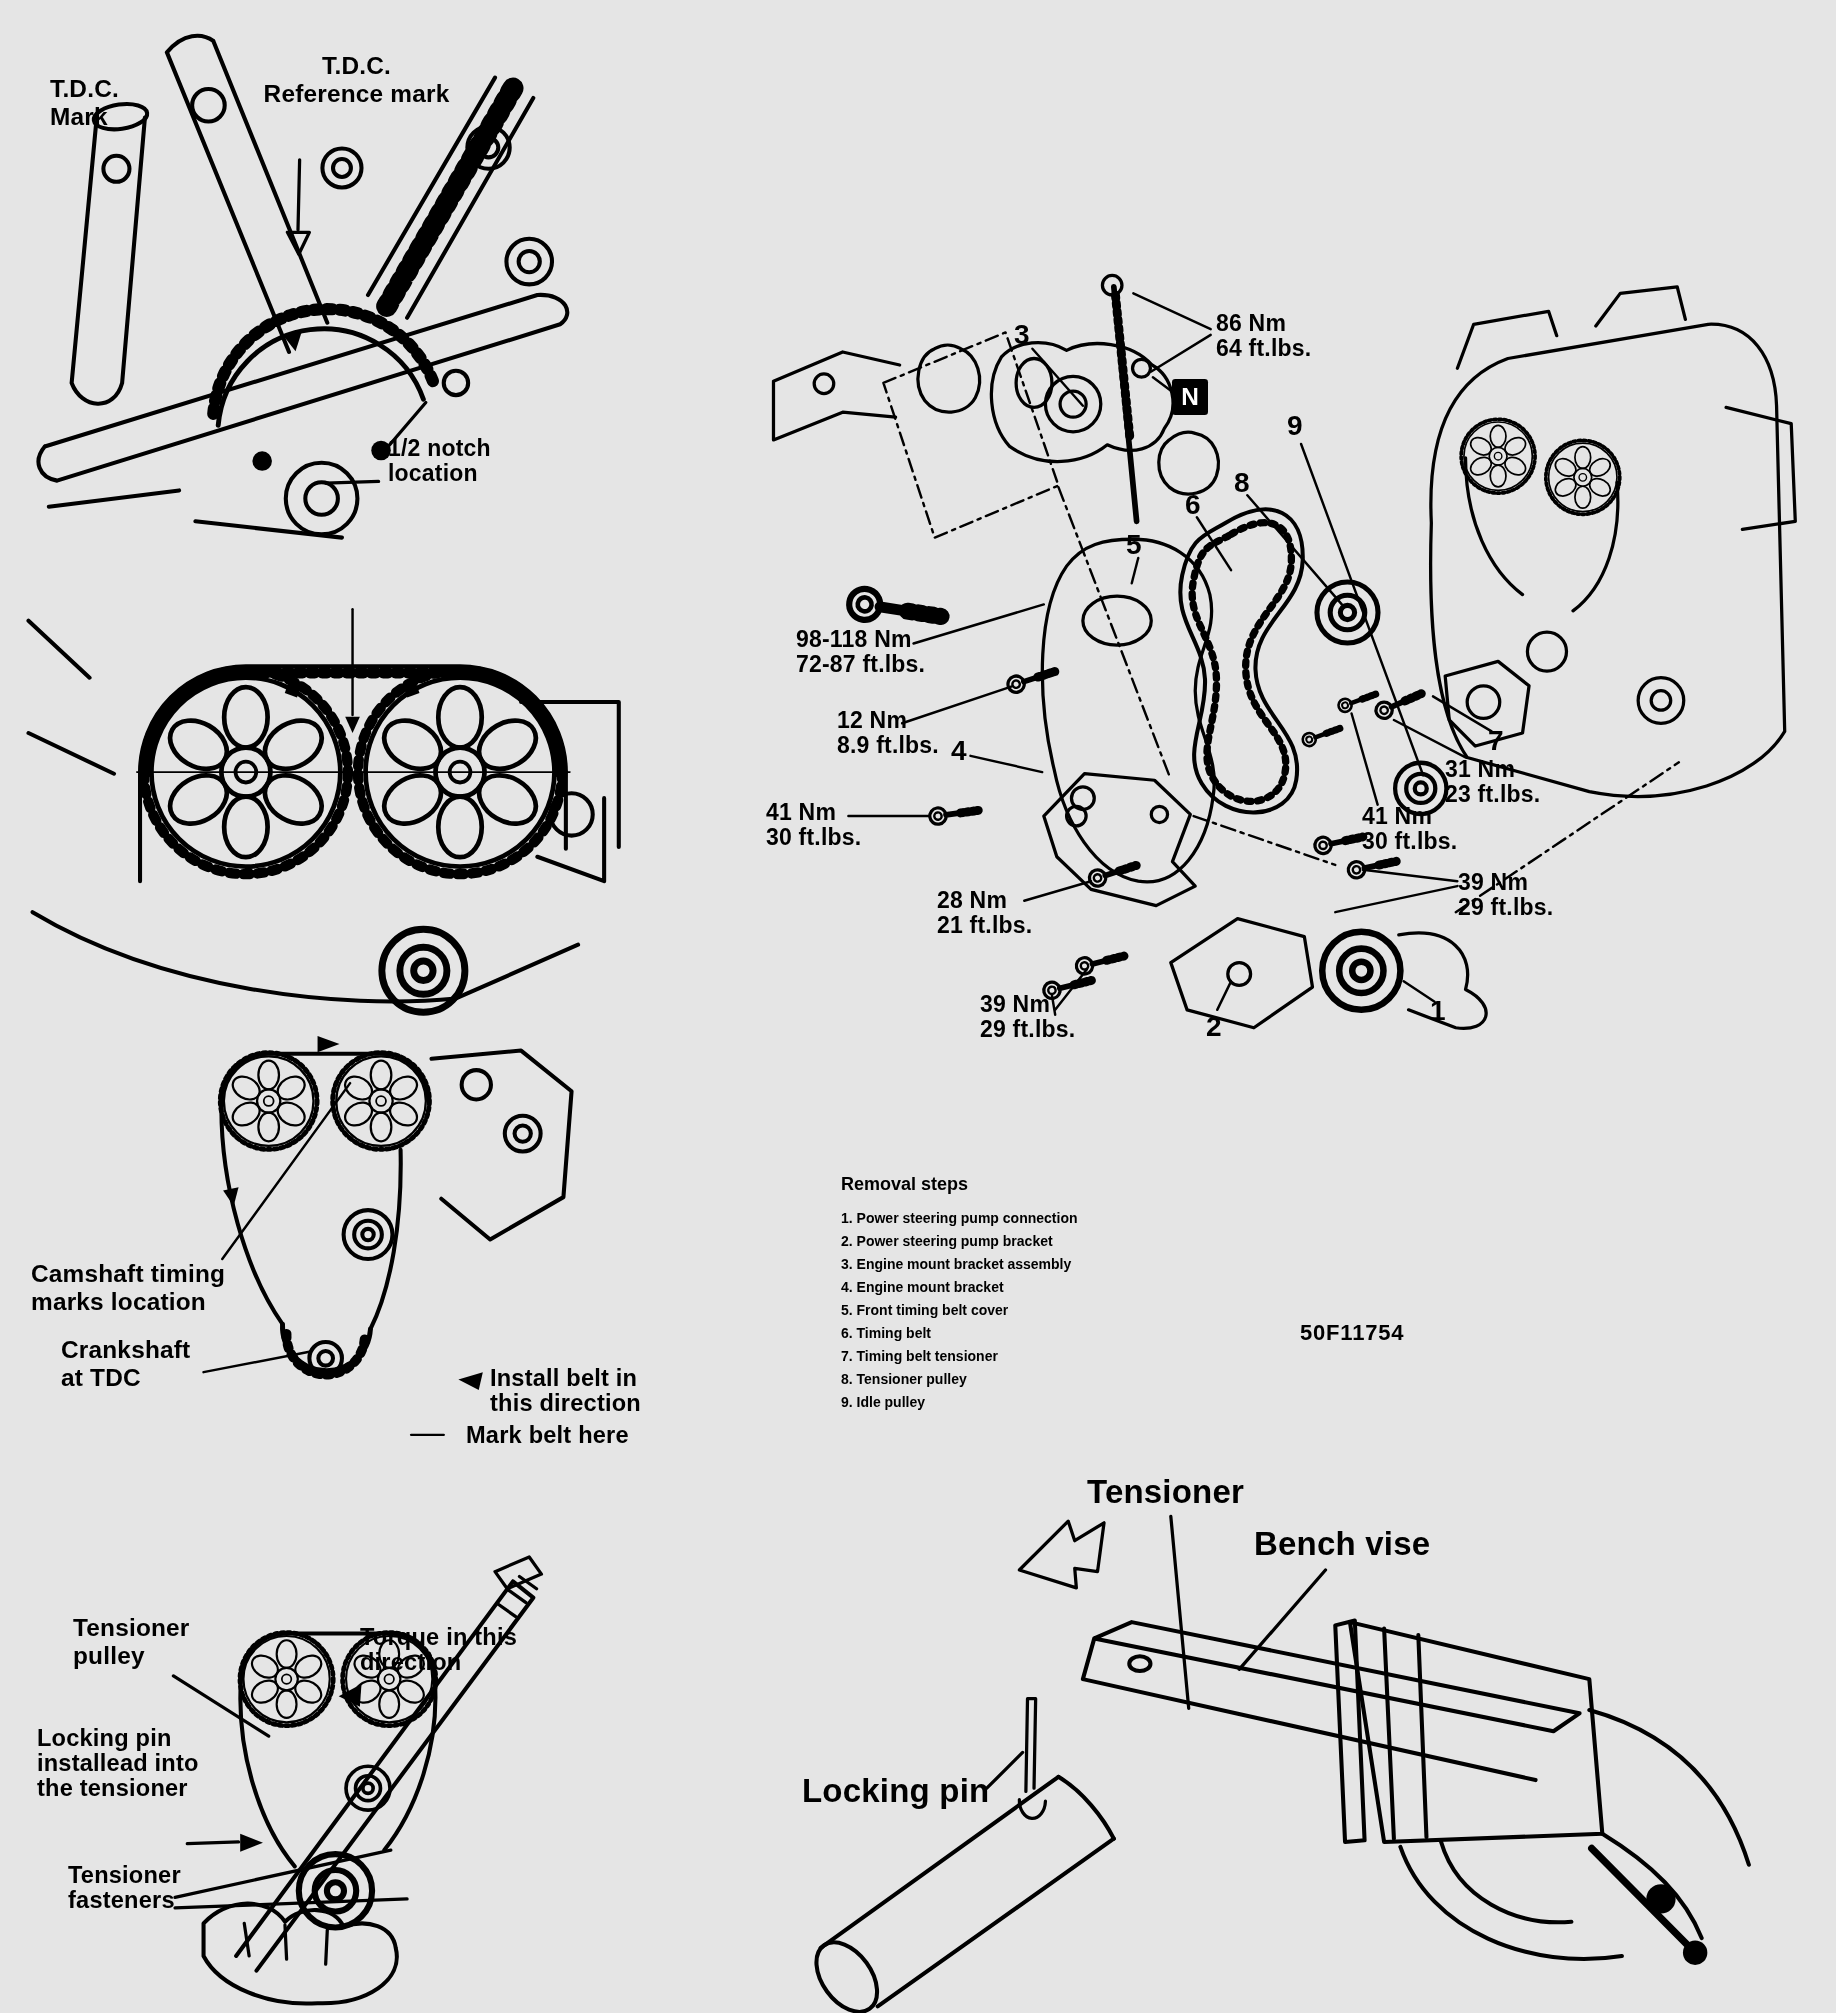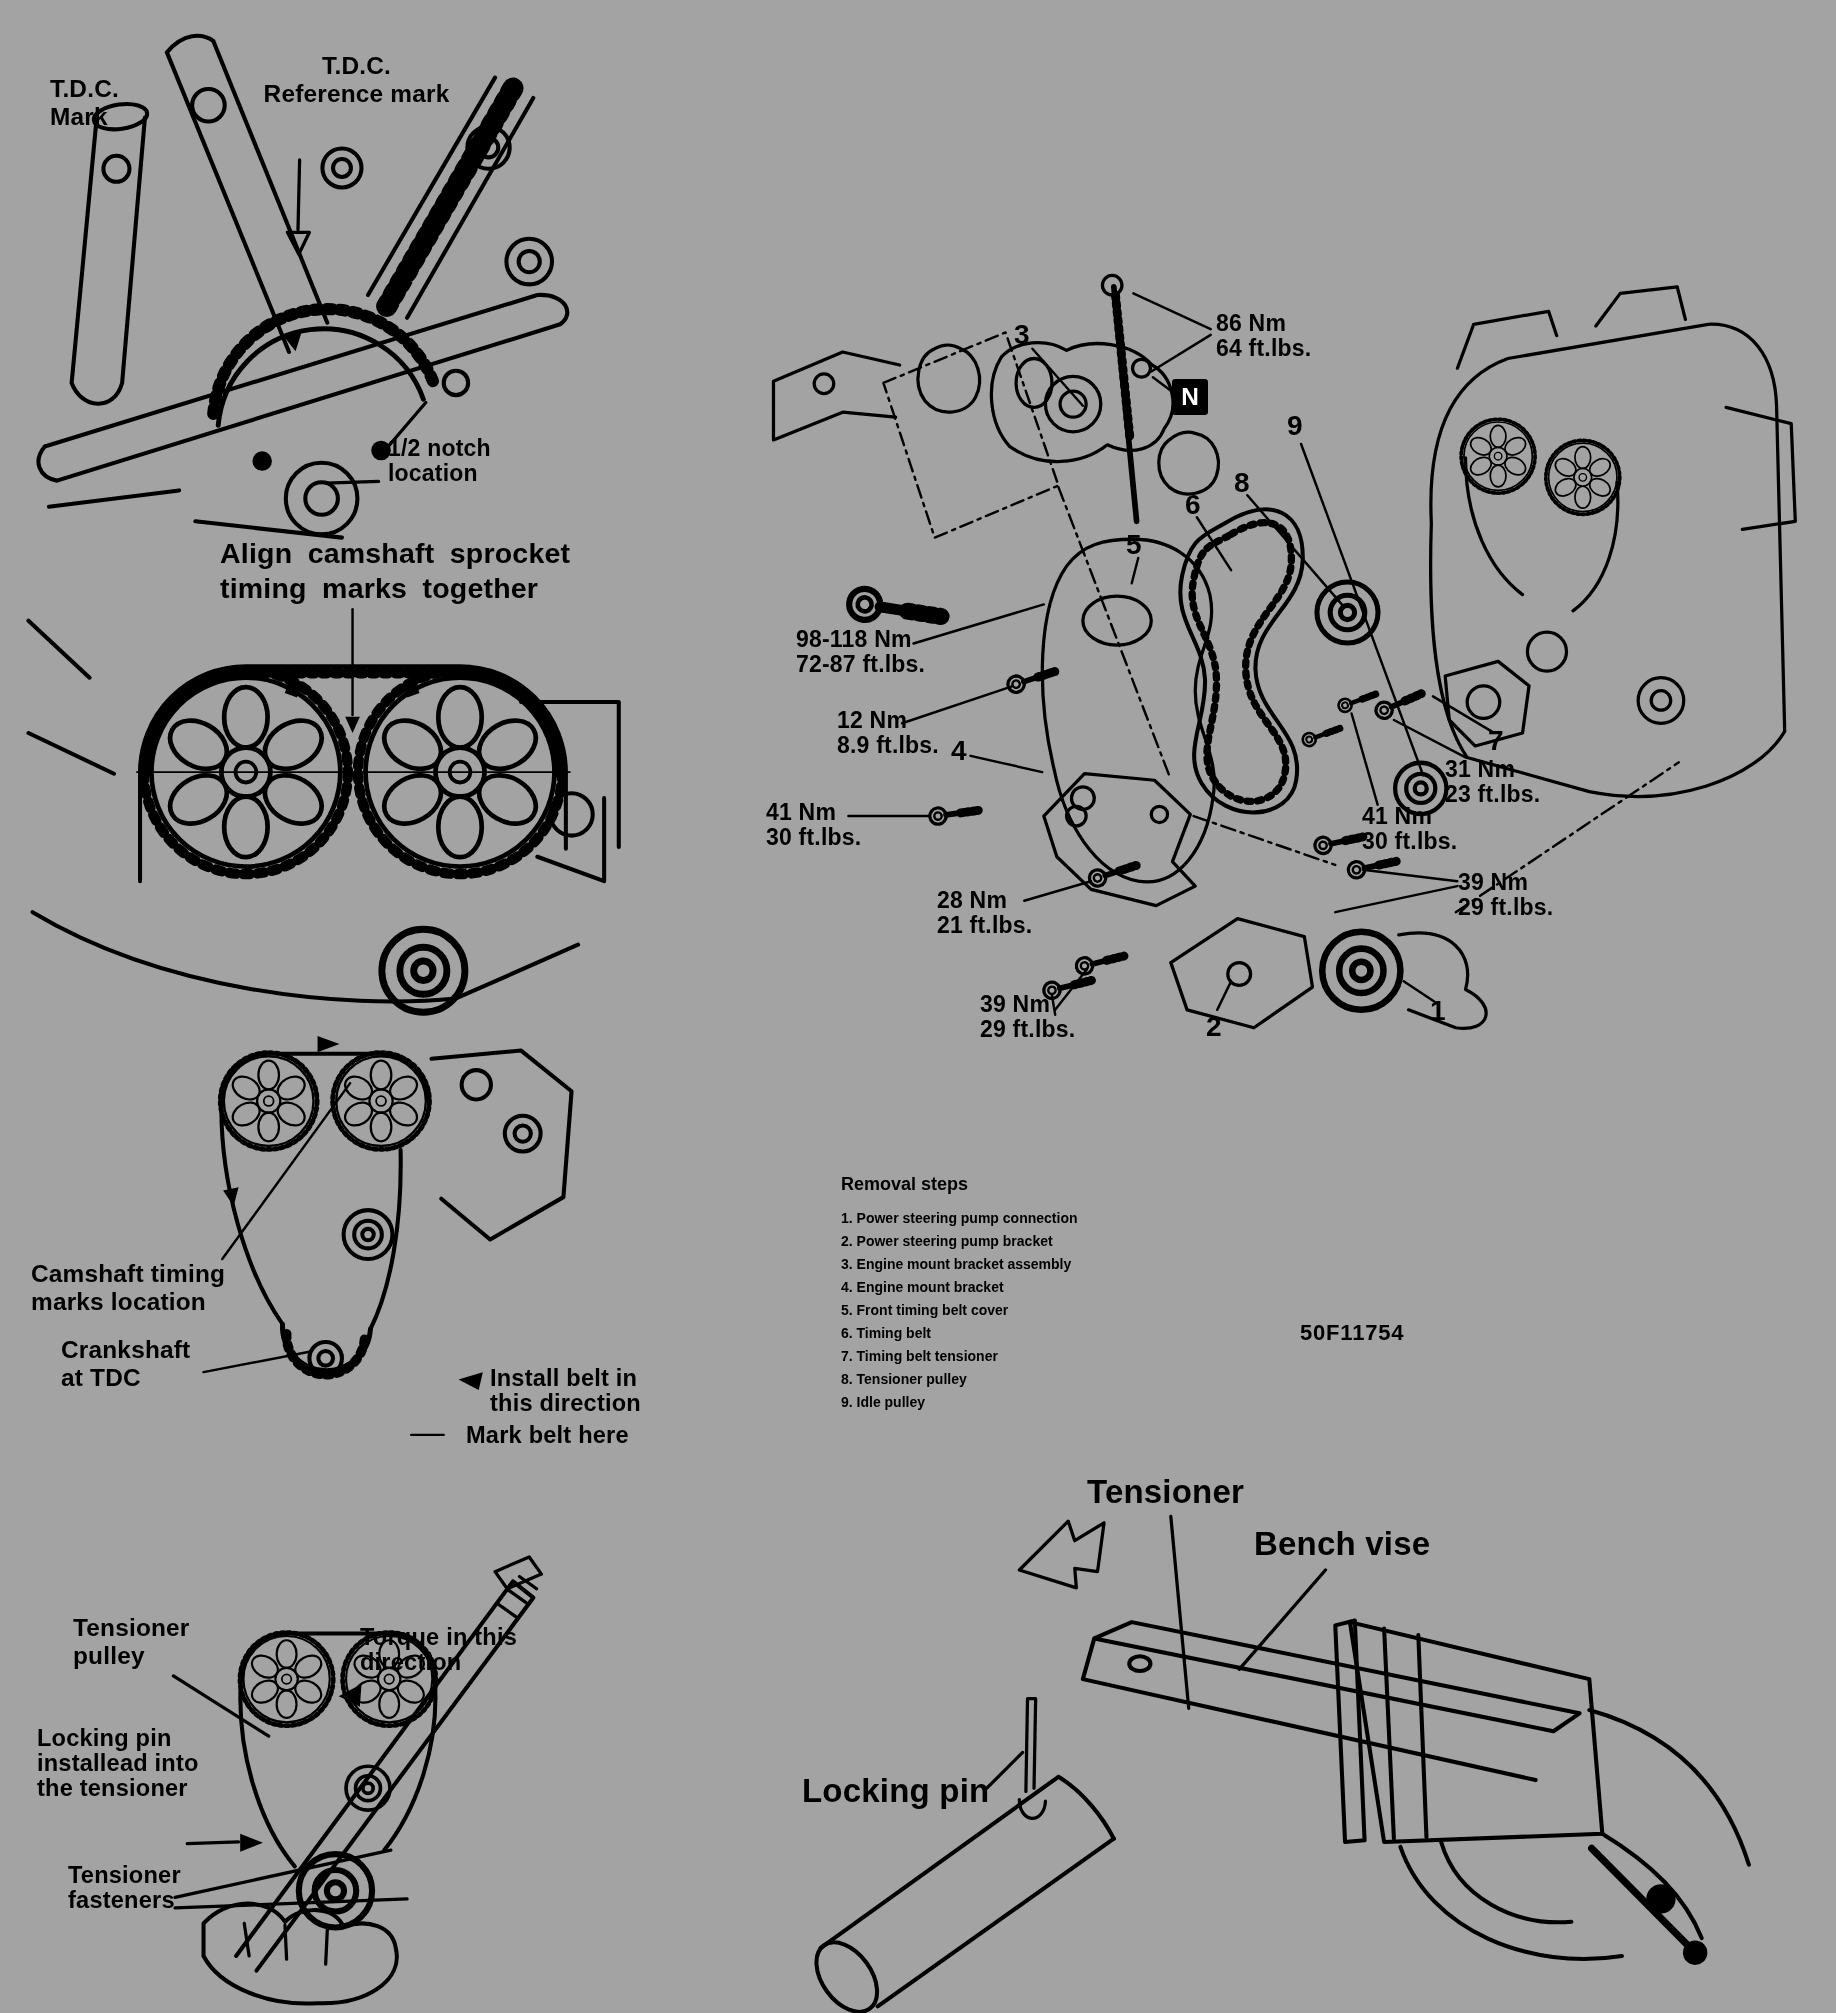--- a/index.html
+++ b/index.html
@@ -1,17 +1,17 @@
 <!DOCTYPE html>
 <html style="font-size:13px"><head>
 <meta charset="utf-8">
 <style>
   html,body{margin:0;padding:0;background:#fff;}
   .canvas{
-    position:relative;width:1836px;height:2014px;background:#a3a3a3;
+    position:relative;width:1836px;height:2014px;background:#e5e5e5;
     font-family:"Liberation Sans",sans-serif;color:#000;overflow:hidden;
   }
   .art{position:absolute;left:0;top:0;}
   .lbl{
     position:absolute;font-weight:700;white-space:pre-line;line-height:1.12;
     color:#000;letter-spacing:0.2px;
   }
   .fs28{font-size:23px;line-height:25px;}
   .fs29{font-size:23.6px;line-height:25px;}
   .fs30{font-size:24.4px;line-height:28px;}
@@ -270,22 +270,20 @@
     </g>
   </svg>
 
   <div class="lbl fs30" style="left:50px;top:75px">T.D.C.
 Mark</div>
   <div class="lbl fs30" style="left:259px;top:52px;width:195px;text-align:center">T.D.C.
 Reference mark</div>
   <div class="lbl fs28" style="left:388px;top:436px">1/2 notch
 location</div>
 
-  <div class="lbl fs35" style="left:220px;top:536px">Align camshaft sprocket
-timing marks together</div>
 
   <div class="lbl fs30" style="left:31px;top:1260px">Camshaft timing
 marks location</div>
   <div class="lbl fs30" style="left:61px;top:1336px">Crankshaft
 at TDC</div>
   <div class="lbl fs29" style="left:490px;top:1366px">Install belt in
 this direction</div>
   <div class="lbl fs29" style="left:466px;top:1423px">Mark belt here</div>
 
   <div class="lbl fs30" style="left:73px;top:1614px">Tensioner

